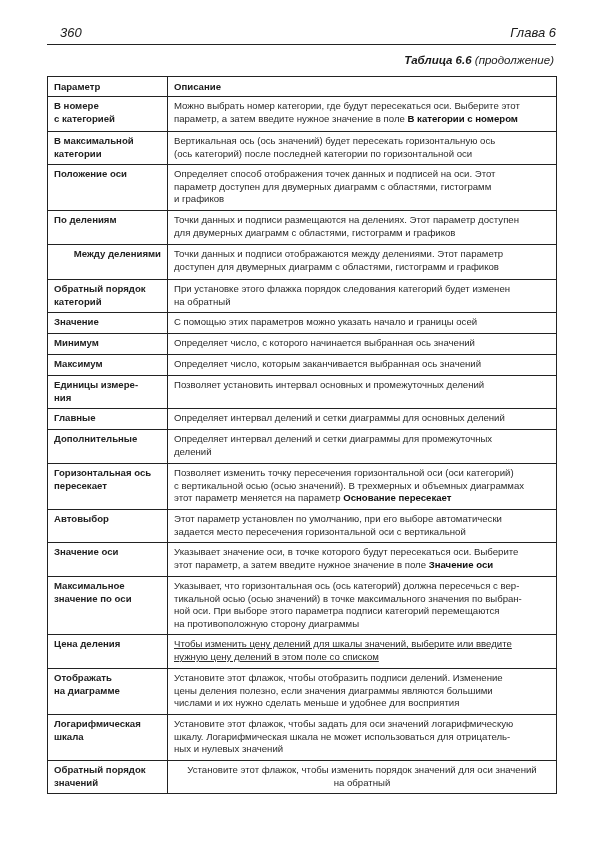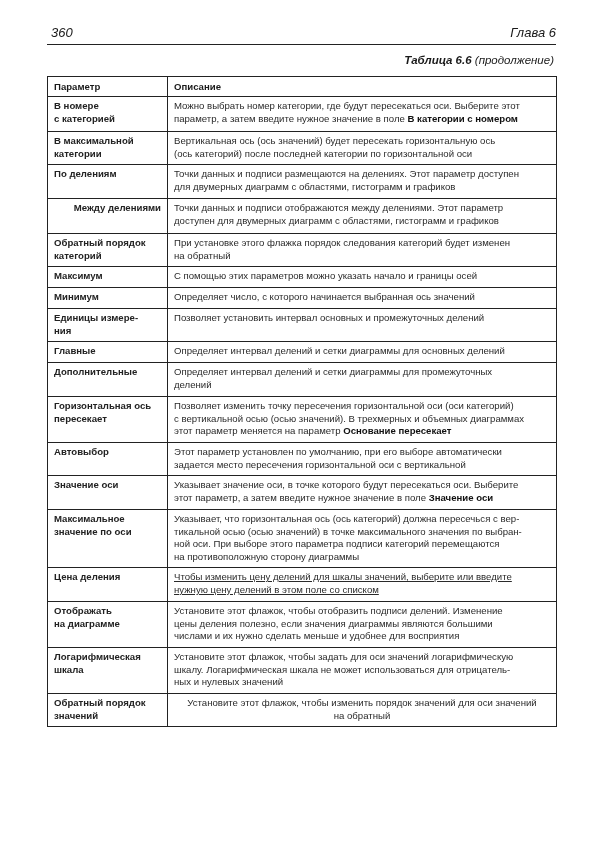--- a/index.html
+++ b/index.html
@@ -1,20 +1,20 @@
 <!DOCTYPE html>
 <html><head>
 <meta charset="utf-8">
 <style>
   html, body { margin: 0; padding: 0; background: #fff; }
   body { width: 600px; height: 847px; position: relative; overflow: hidden;
          font-family: "Liberation Sans", "DejaVu Sans", sans-serif; color: #1a1a1a; }
   .running-head { position: absolute; left: 47px; top: 24px; width: 509px; height: 20px;
                   border-bottom: 1.3px solid #222; }
-  .page-num { position: absolute; left: 4px; top: 1px; font-style: italic; font-size: 13px; }
+  .page-num { position: absolute; left: 13px; top: 1px; font-style: italic; font-size: 13px; }
   .chapter { position: absolute; right: 0; top: 1px; font-style: italic; font-size: 13px; }
   .caption { position: absolute; right: 46px; top: 54px; font-size: 11.5px; font-style: italic; }
   .caption b { font-weight: bold; }
   table { position: absolute; left: 47px; top: 76px; width: 510px; border-collapse: collapse;
           font-size: 9.6px; line-height: 12.4px; }
   td, th { border: 1px solid #222; vertical-align: top; padding: 3px 6px 4px 6px; text-align: left; }
   th { font-weight: bold; padding-top: 4px; padding-bottom: 3px; }
   td.param { width: 107px; font-weight: bold; color: #222; }
   td.desc { color: #2a2a2a; }
   td.desc b { color: #111; }
@@ -44,43 +44,53 @@
         <td class="param" style="white-space: pre-line;">В номере
 с категорией</td>
         <td class="desc" style="white-space: pre-line;"><span>Можно выбрать номер категории, где будут пересекаться оси. Выберите этот параметр, а затем введите нужное значение в поле </span><b>В категории с номером</b></td>
       </tr>
       <tr style="height: 33px;">
         <td class="param" style="white-space: pre-line;">В максимальной
 категории</td>
         <td class="desc" style="white-space: pre-line;"><span>Вертикальная ось (ось значений) будет пересекать горизонтальную ось
 (ось категорий) после последней категории по горизонтальной оси</span></td>
       </tr>
+      <tr style="height: 46px;">
+        <td class="param" style="white-space: pre-line;">Положение оси</td>
+        <td class="desc" style="white-space: pre-line;"><span>Определяет способ отображения точек данных и подписей на оси. Этот
+параметр доступен для двумерных диаграмм с областями, гистограмм
+и графиков</span></td>
+      </tr>
       <tr style="height: 34px;">
         <td class="param" style="white-space: pre-line;">По делениям</td>
         <td class="desc" style="white-space: pre-line;"><span>Точки данных и подписи размещаются на делениях. Этот параметр доступен
 для двумерных диаграмм с областями, гистограмм и графиков</span></td>
       </tr>
       <tr style="height: 35px;">
         <td class="param" style="white-space: pre-line; text-align: right;">Между делениями</td>
         <td class="desc" style="white-space: pre-line;"><span>Точки данных и подписи отображаются между делениями. Этот параметр
 доступен для двумерных диаграмм с областями, гистограмм и графиков</span></td>
       </tr>
       <tr style="height: 33px;">
         <td class="param" style="white-space: pre-line;">Обратный порядок
 категорий</td>
         <td class="desc" style="white-space: pre-line;"><span>При установке этого флажка порядок следования категорий будет изменен
 на обратный</span></td>
       </tr>
       <tr style="height: 21px;">
-        <td class="param" style="white-space: pre-line;">Максимум</td>
+        <td class="param" style="white-space: pre-line;">Значение</td>
         <td class="desc" style="white-space: pre-line;"><span>С помощью этих параметров можно указать начало и границы осей</span></td>
       </tr>
       <tr style="height: 21px;">
         <td class="param" style="white-space: pre-line;">Минимум</td>
         <td class="desc" style="white-space: pre-line;"><span>Определяет число, с которого начинается выбранная ось значений</span></td>
+      </tr>
+      <tr style="height: 21px;">
+        <td class="param" style="white-space: pre-line;">Максимум</td>
+        <td class="desc" style="white-space: pre-line;"><span>Определяет число, которым заканчивается выбранная ось значений</span></td>
       </tr>
       <tr style="height: 33px;">
         <td class="param" style="white-space: pre-line;">Единицы измере-
 ния</td>
         <td class="desc" style="white-space: pre-line;"><span>Позволяет установить интервал основных и промежуточных делений</span></td>
       </tr>
       <tr style="height: 21px;">
         <td class="param" style="white-space: pre-line;">Главные</td>
         <td class="desc" style="white-space: pre-line;"><span>Определяет интервал делений и сетки диаграммы для основных делений</span></td>
       </tr>

